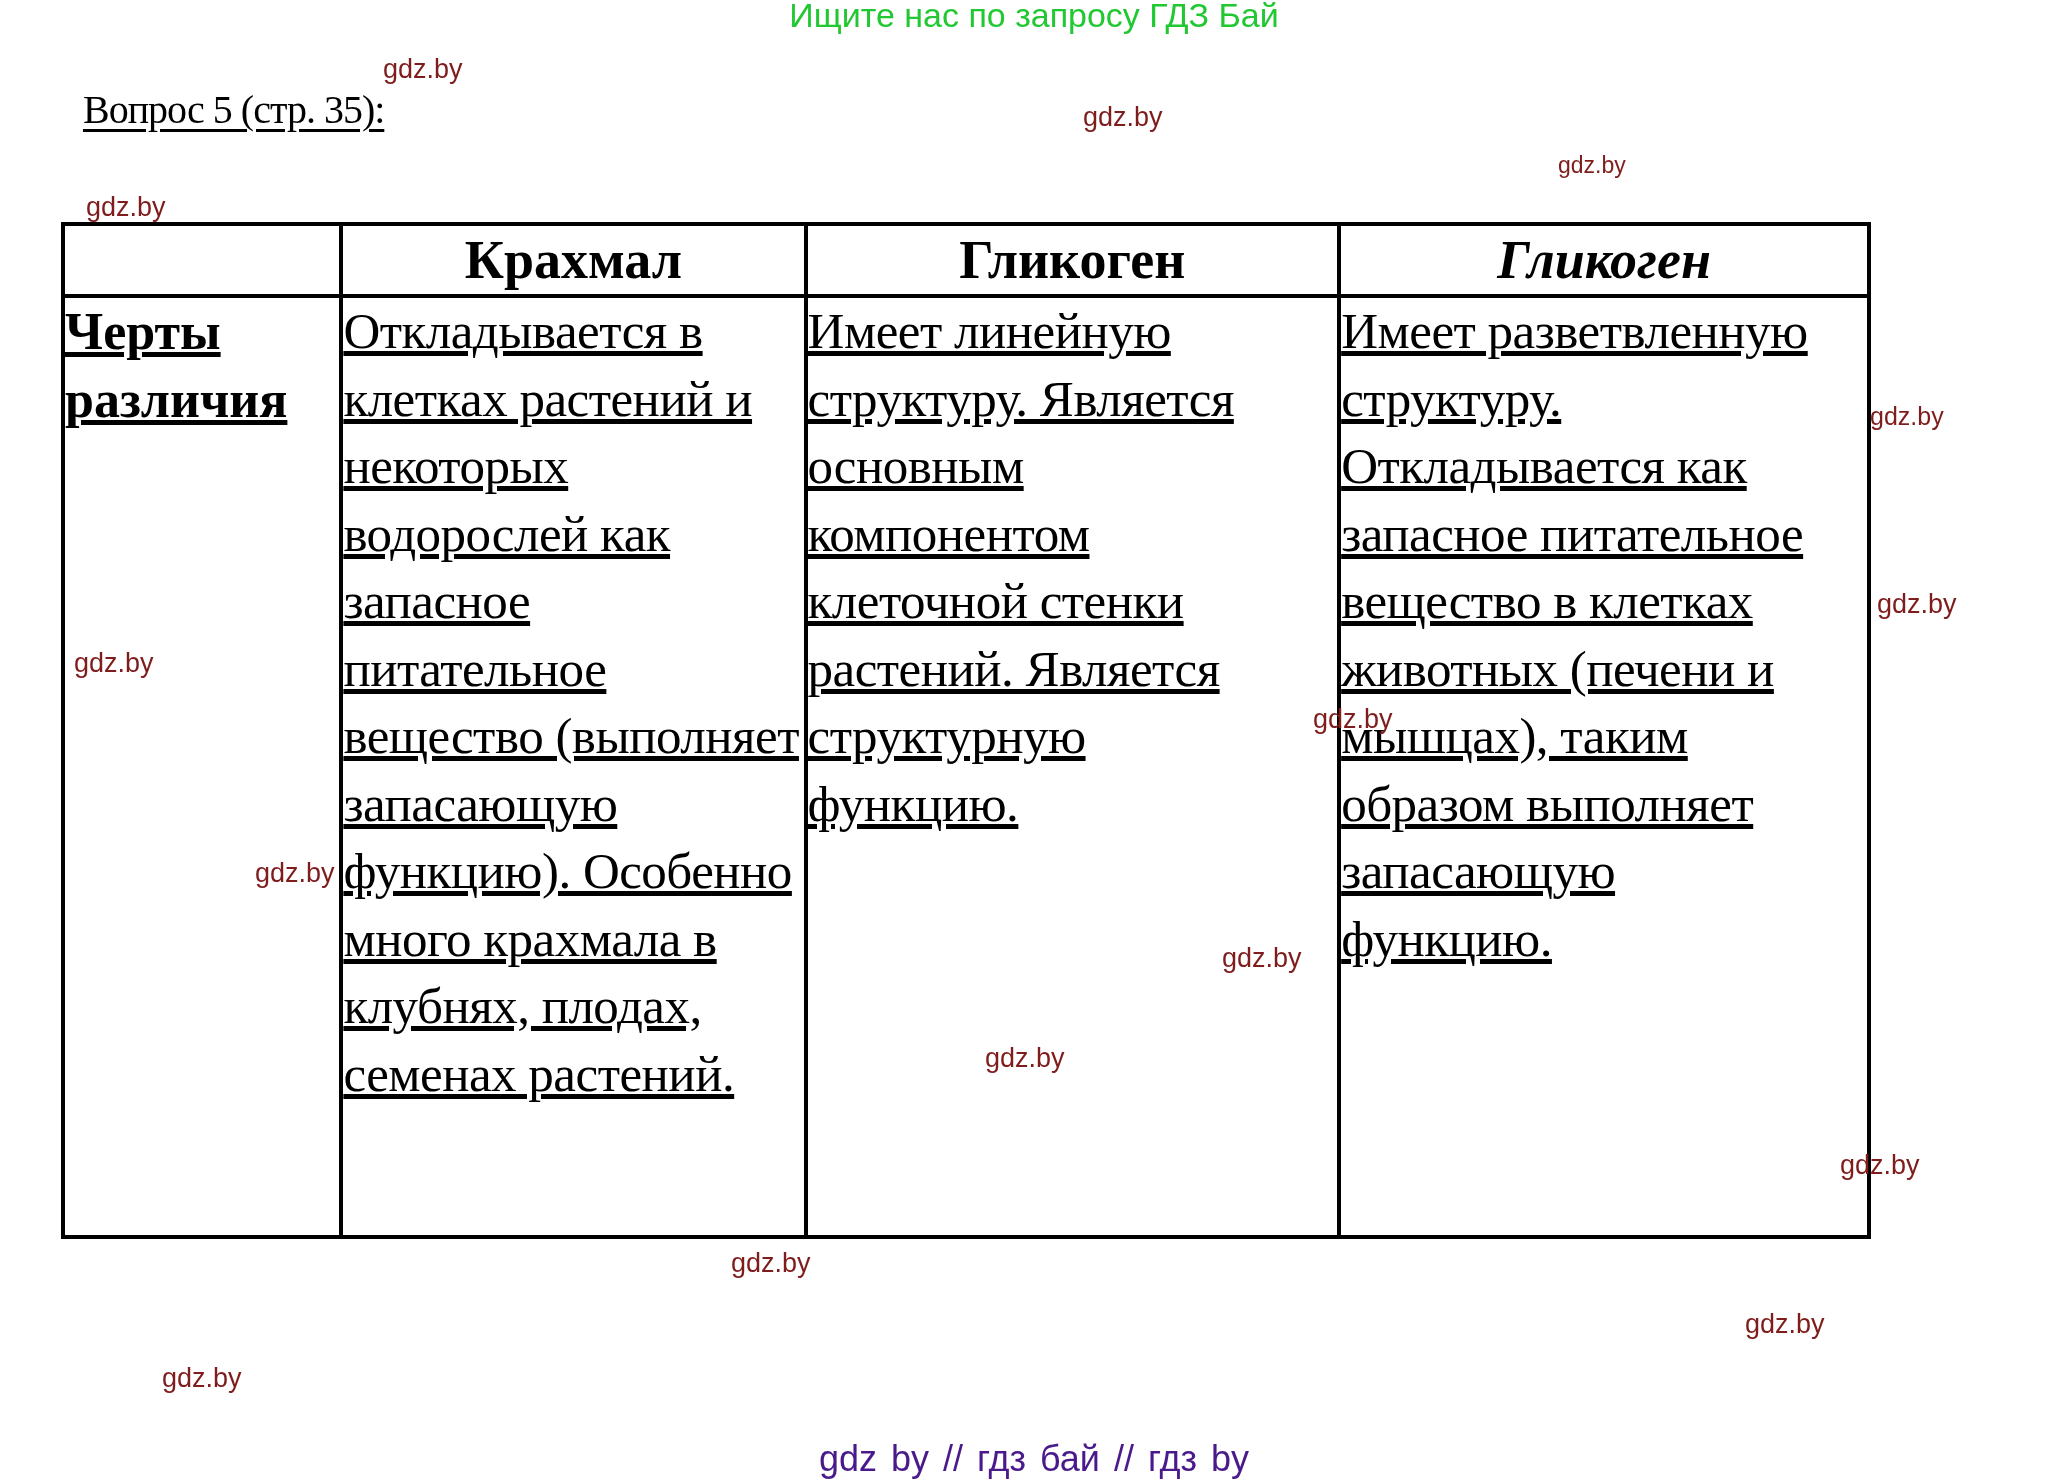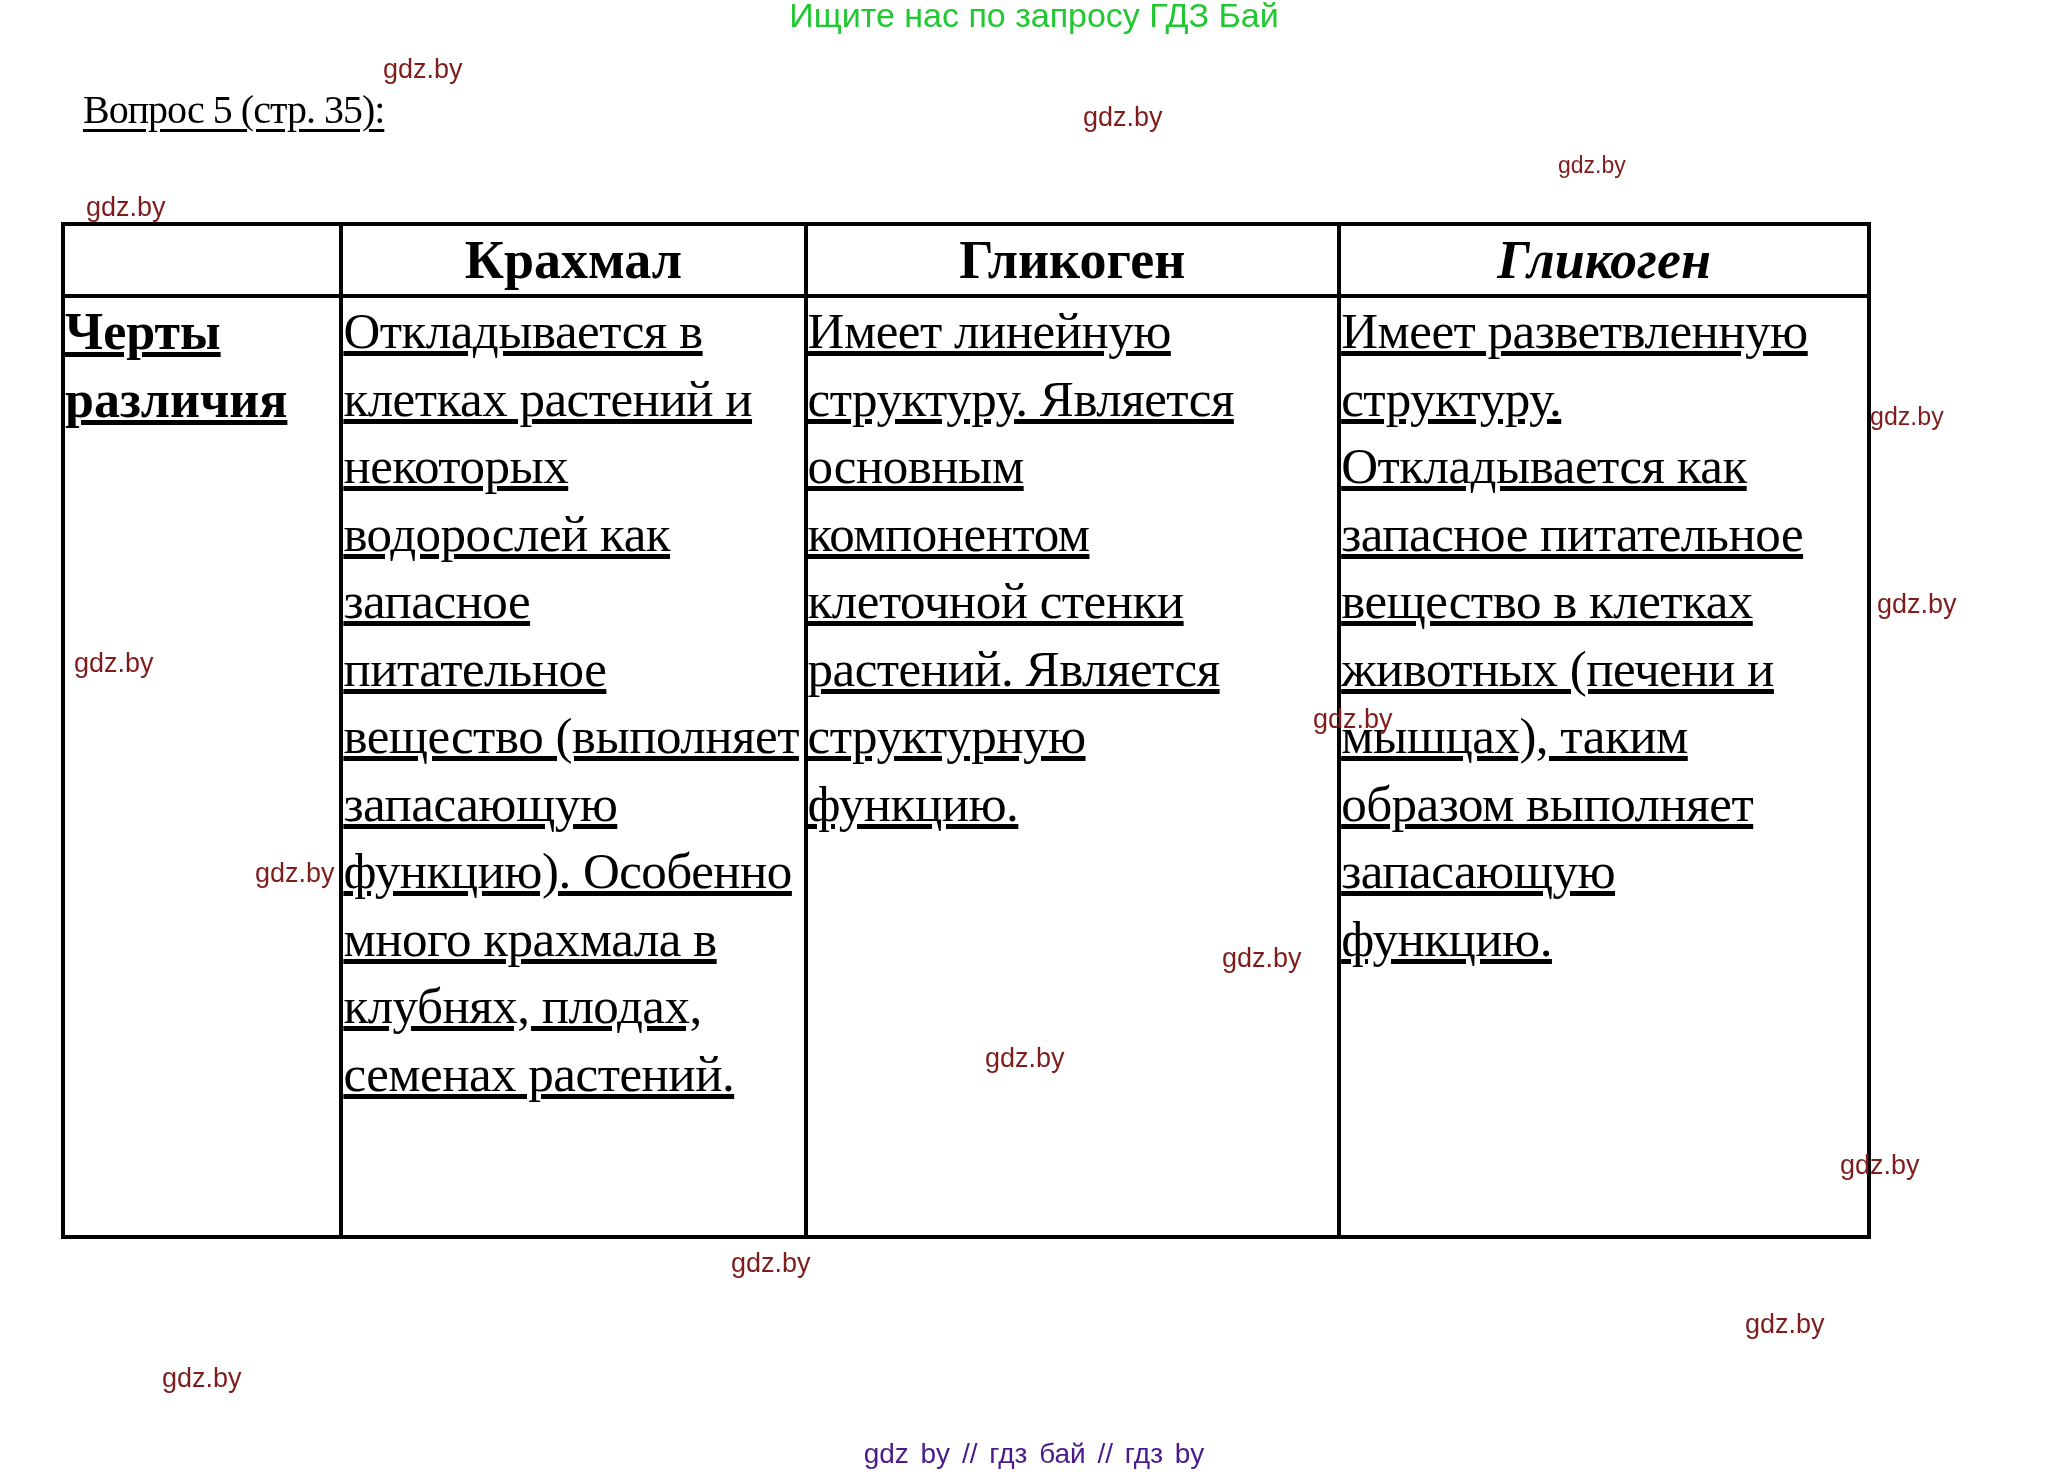--- a/index.html
+++ b/index.html
@@ -8,21 +8,21 @@
   .top-banner{left:0;width:2068px;top:-4px;text-align:center;font-family:"Liberation Sans",sans-serif;font-size:34px;color:#22c832;}
   .title{left:83px;top:86px;font-size:40px;text-decoration:underline;text-decoration-thickness:3px;text-underline-offset:6px;letter-spacing:-1px;}
   .wm{font-family:"Liberation Sans",sans-serif;font-size:27px;color:#7f1d1d;position:absolute;}
   table.grid{position:absolute;left:61px;top:193px;border-collapse:collapse;width:1810px;margin-top:29px;}
   table.grid td{border:4px solid #000;vertical-align:top;padding:0;}
   .c0{width:288px;} .c1{width:496px;} .c2{width:584px;} .c3{width:571px;font-style:italic;}
   tr.h{height:68px;} tr.s{height:204px;} tr.d{height:941px;text-decoration:underline;}
   .hd{font-weight:bold;font-size:54px;text-align:center;line-height:68px;padding-top:6px;}
   .rowlab{font-weight:bold;font-size:52px;line-height:68px;padding:4px 0 0 20px;}
   .txt{font-size:51px;line-height:67.5px;padding:2px 10px 0 20px;letter-spacing:-0.5px;}
-  .footer{left:0;width:2068px;top:1438px;text-align:center;font-family:"Liberation Sans",sans-serif;font-size:28px;color:#4a1a8c;word-spacing:4px;}
+  .footer{left:0;width:2068px;top:1438px;text-align:center;font-family:"Liberation Sans",sans-serif;font-size:36px;color:#4a1a8c;word-spacing:4px;}
 </style>
 </head>
 <body>
 
 <div class="abs top-banner">Ищите нас по запросу ГДЗ Бай</div>
 
 <div class="abs title">Вопрос 5 (стр. 35):</div>
 
 <table class="grid">
   <tbody>

